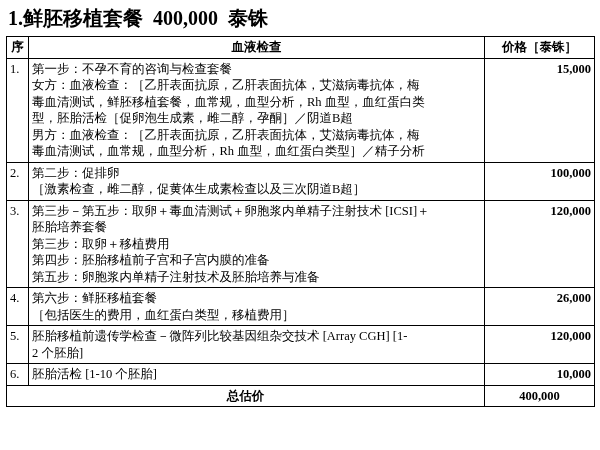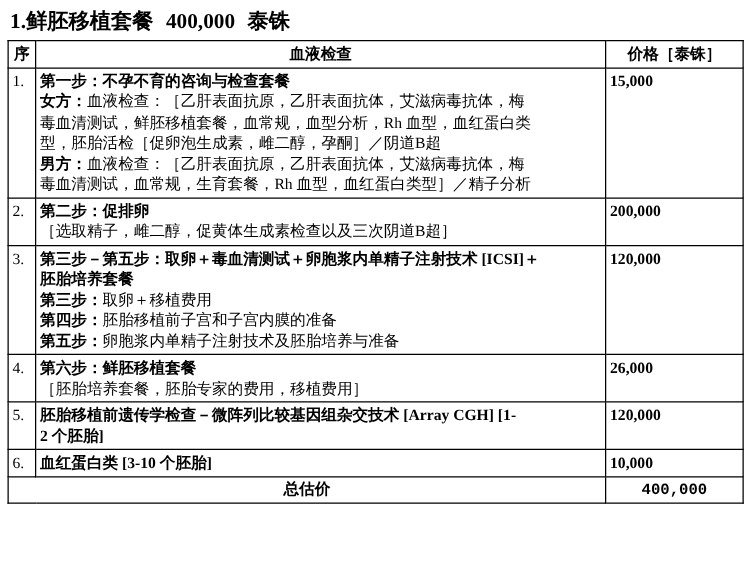--- a/index.html
+++ b/index.html
@@ -15,21 +15,21 @@
     overflow: hidden;
   }
   .page {
     width: 600px;
     height: 450px;
     position: relative;
     box-sizing: border-box;
     padding: 4px 6px 0 6px;
   }
   .doc-title {
-    font-size: 17px;
+    font-size: 20px;
     font-weight: bold;
     line-height: 1.25;
     letter-spacing: 0px;
     margin: 2px 0 5px 2px;
     white-space: nowrap;
   }
   .doc-title .gap {
     display: inline-block;
     width: 10px;
   }
@@ -58,39 +58,38 @@
     vertical-align: middle;
   }
   .seq {
     text-align: left;
     font-size: 12.5px;
     padding-left: 2px;
     padding-right: 0;
     white-space: nowrap;
   }
   .price {
-    text-align: left;
+    text-align: right;
     font-weight: bold;
     font-size: 13px;
     vertical-align: top;
     white-space: nowrap;
   }
   .b {
-    font-weight: bold;
+    font-weight: normal;
     text-align: right;
   }
   .row-line {
     margin: 0;
   }
   .total-row td {
     text-align: center;
     font-weight: bold;
     font-size: 13px;
     padding: 3px 2px;
-    font-family: Liberation Mono, monospace;
   }
   .total-label {
     text-align: center;
   }
   .cellwrap p {
     margin: 0;
   }
 </style>
 </head>
 <body>
@@ -115,68 +114,68 @@
       </tr>
 
       <tr>
         <td class="seq">1.</td>
         <td class="cellwrap">
           <p class="row-line"><span class="b">第一步：</span><span class="b">不孕不育的咨询与检查套餐</span></p>
           <p class="row-line"><span class="b">女方：</span><span>血液检查：［乙肝表面抗原，乙肝表面抗体，艾滋病毒抗体，梅</span></p>
           <p class="row-line"><span>毒血清测试，鲜胚移植套餐，血常规，血型分析，Rh 血型，血红蛋白类</span></p>
           <p class="row-line"><span>型，胚胎活检［促卵泡生成素，雌二醇，孕酮］／阴道B超</span></p>
           <p class="row-line"><span class="b">男方：</span><span>血液检查：［乙肝表面抗原，乙肝表面抗体，艾滋病毒抗体，梅</span></p>
-          <p class="row-line"><span>毒血清测试，血常规，生育套餐，Rh 血型，血红蛋白类型］／精子分析</span></p>
+          <p class="row-line"><span>毒血清测试，血常规，血型分析，Rh 血型，血红蛋白类型］／精子分析</span></p>
         </td>
         <td class="price">15,000</td>
       </tr>
 
       <tr>
         <td class="seq">2.</td>
         <td class="cellwrap">
           <p class="row-line"><span class="b">第二步：</span><span class="b">促排卵</span></p>
-          <p class="row-line"><span>［选取精子，雌二醇，促黄体生成素检查以及三次阴道B超］</span></p>
+          <p class="row-line"><span>［激素检查，雌二醇，促黄体生成素检查以及三次阴道B超］</span></p>
         </td>
-        <td class="price">200,000</td>
+        <td class="price">100,000</td>
       </tr>
 
       <tr>
         <td class="seq">3.</td>
         <td class="cellwrap">
           <p class="row-line"><span class="b">第三步－第五步：</span><span class="b">取卵＋毒血清测试＋卵胞浆内单精子注射技术 [ICSI]＋</span></p>
           <p class="row-line"><span class="b">胚胎培养套餐</span></p>
           <p class="row-line"><span class="b">第三步：</span><span>取卵＋移植费用</span></p>
           <p class="row-line"><span class="b">第四步：</span><span>胚胎移植前子宫和子宫内膜的准备</span></p>
           <p class="row-line"><span class="b">第五步：</span><span>卵胞浆内单精子注射技术及胚胎培养与准备</span></p>
         </td>
         <td class="price">120,000</td>
       </tr>
 
       <tr>
         <td class="seq">4.</td>
         <td class="cellwrap">
           <p class="row-line"><span class="b">第六步：</span><span class="b">鲜胚移植套餐</span></p>
-          <p class="row-line"><span>［胚胎培养套餐，胚胎专家的费用，移植费用］</span></p>
+          <p class="row-line"><span>［包括医生的费用，血红蛋白类型，移植费用］</span></p>
         </td>
         <td class="price">26,000</td>
       </tr>
 
       <tr>
         <td class="seq">5.</td>
         <td class="cellwrap">
           <p class="row-line"><span class="b">胚胎移植前遗传学检查－微阵列比较基因组杂交技术 [Array CGH]   [1-</span></p>
           <p class="row-line"><span class="b">2 个胚胎]</span></p>
         </td>
         <td class="price">120,000</td>
       </tr>
 
       <tr>
         <td class="seq">6.</td>
         <td class="cellwrap">
-          <p class="row-line"><span class="b">血红蛋白类</span><span class="b"> [3-10 个胚胎]</span></p>
+          <p class="row-line"><span class="b">胚胎活检</span><span class="b"> [1-10 个胚胎]</span></p>
         </td>
         <td class="price">10,000</td>
       </tr>
 
       <tr class="total-row">
         <td colspan="2" class="total-label">总估价</td>
         <td>400,000</td>
       </tr>
     </tbody>
   </table>

